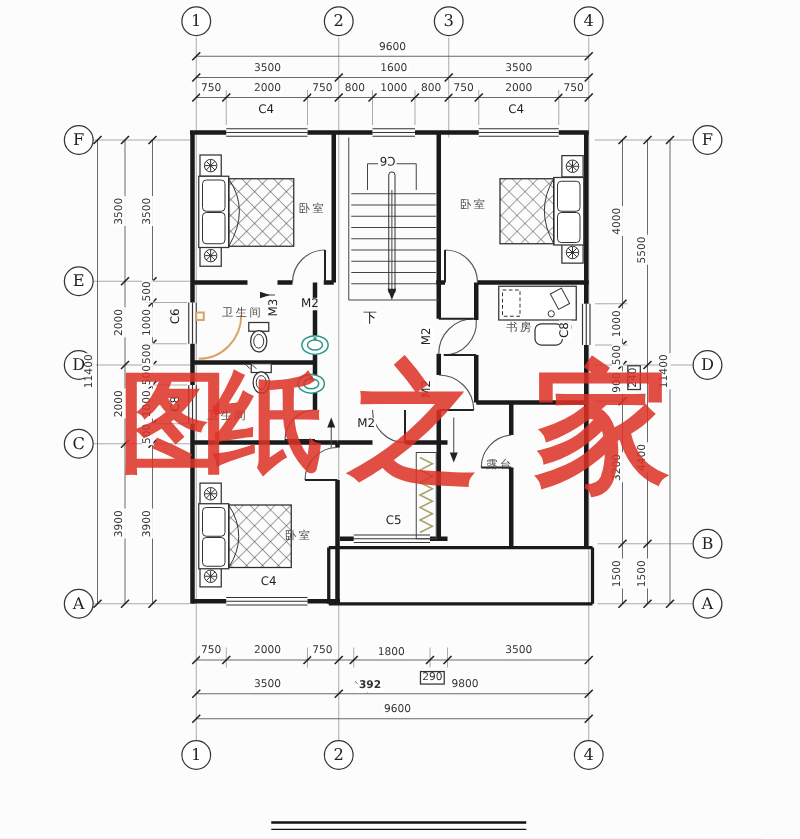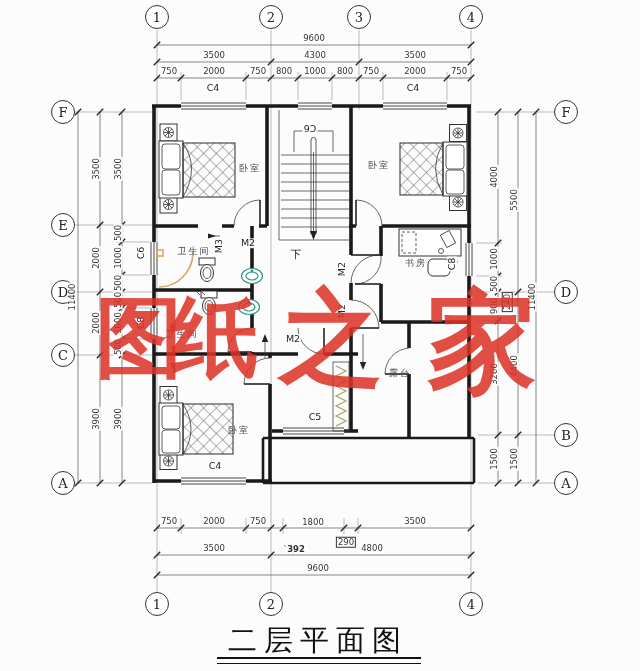--- a/index.html
+++ b/index.html
@@ -290,40 +290,40 @@
       <div class="lbl bubble" style="left: 63px; top: 225px; transform: translate(-50%, -50%);">E</div>
       <div class="lbl bubble" style="left: 63px; top: 292px; transform: translate(-50%, -50%);">D</div>
       <div class="lbl bubble" style="left: 63px; top: 355px; transform: translate(-50%, -50%);">C</div>
       <div class="lbl bubble" style="left: 63px; top: 483px; transform: translate(-50%, -50%);">A</div>
       <div class="lbl bubble" style="left: 566px; top: 112px; transform: translate(-50%, -50%);">F</div>
       <div class="lbl bubble" style="left: 566px; top: 292px; transform: translate(-50%, -50%);">D</div>
       <div class="lbl bubble" style="left: 566px; top: 435px; transform: translate(-50%, -50%);">B</div>
       <div class="lbl bubble" style="left: 566px; top: 483px; transform: translate(-50%, -50%);">A</div>
       <div class="lbl dimtxt" style="left: 314px; top: 38px; transform: translate(-50%, -50%);">9600</div>
       <div class="lbl dimtxt" style="left: 214px; top: 55px; transform: translate(-50%, -50%);">3500</div>
-      <div class="lbl dimtxt" style="left: 315px; top: 55px; transform: translate(-50%, -50%);">4300</div>
+      <div class="lbl dimtxt" style="left: 315px; top: 55px; transform: translate(-50%, -50%);">1600</div>
       <div class="lbl dimtxt" style="left: 415px; top: 55px; transform: translate(-50%, -50%);">3500</div>
       <div class="lbl dimtxt" style="left: 169px; top: 71px; transform: translate(-50%, -50%);">750</div>
       <div class="lbl dimtxt" style="left: 214px; top: 71px; transform: translate(-50%, -50%);">2000</div>
       <div class="lbl dimtxt" style="left: 258px; top: 71px; transform: translate(-50%, -50%);">750</div>
       <div class="lbl dimtxt" style="left: 284px; top: 71px; transform: translate(-50%, -50%);">800</div>
       <div class="lbl dimtxt" style="left: 315px; top: 71px; transform: translate(-50%, -50%);">1000</div>
       <div class="lbl dimtxt" style="left: 345px; top: 71px; transform: translate(-50%, -50%);">800</div>
       <div class="lbl dimtxt" style="left: 371px; top: 71px; transform: translate(-50%, -50%);">750</div>
       <div class="lbl dimtxt" style="left: 415px; top: 71px; transform: translate(-50%, -50%);">2000</div>
       <div class="lbl dimtxt" style="left: 459px; top: 71px; transform: translate(-50%, -50%);">750</div>
       <div class="lbl dimtxt" style="left: 169px; top: 521px; transform: translate(-50%, -50%);">750</div>
       <div class="lbl dimtxt" style="left: 214px; top: 521px; transform: translate(-50%, -50%);">2000</div>
       <div class="lbl dimtxt" style="left: 258px; top: 521px; transform: translate(-50%, -50%);">750</div>
       <div class="lbl dimtxt" style="left: 313px; top: 522px; transform: translate(-50%, -50%);">1800</div>
       <div class="lbl dimtxt" style="left: 415px; top: 521px; transform: translate(-50%, -50%);">3500</div>
       <div class="lbl dimtxt" style="left: 214px; top: 548px; transform: translate(-50%, -50%);">3500</div>
       <div class="lbl dimtxt" style="left: 296px; top: 549px; transform: translate(-50%, -50%); font-weight: bold;">392</div>
       <div class="lbl dimtxt boxed" style="left: 346px; top: 542px; transform: translate(-50%, -50%);">290</div>
-      <div class="lbl dimtxt" style="left: 372px; top: 548px; transform: translate(-50%, -50%);">4800</div>
+      <div class="lbl dimtxt" style="left: 372px; top: 548px; transform: translate(-50%, -50%);">9800</div>
       <div class="lbl dimtxt" style="left: 318px; top: 568px; transform: translate(-50%, -50%);">9600</div>
       <div class="lbl dimtxt" style="left: 72px; top: 297px; transform: translate(-50%, -50%) rotate(-90deg);">11400</div>
       <div class="lbl dimtxt" style="left: 96px; top: 169px; transform: translate(-50%, -50%) rotate(-90deg);">3500</div>
       <div class="lbl dimtxt" style="left: 96px; top: 258px; transform: translate(-50%, -50%) rotate(-90deg);">2000</div>
       <div class="lbl dimtxt" style="left: 96px; top: 323px; transform: translate(-50%, -50%) rotate(-90deg);">2000</div>
       <div class="lbl dimtxt" style="left: 96px; top: 419px; transform: translate(-50%, -50%) rotate(-90deg);">3900</div>
       <div class="lbl dimtxt" style="left: 118px; top: 169px; transform: translate(-50%, -50%) rotate(-90deg);">3500</div>
       <div class="lbl dimtxt" style="left: 118px; top: 233px; transform: translate(-50%, -50%) rotate(-90deg);">500</div>
       <div class="lbl dimtxt" style="left: 118px; top: 258px; transform: translate(-50%, -50%) rotate(-90deg);">1000</div>
       <div class="lbl dimtxt" style="left: 118px; top: 283px; transform: translate(-50%, -50%) rotate(-90deg);">500</div>
@@ -362,16 +362,15 @@
       <div class="lbl room" style="left: 416px; top: 263px; transform: translate(-50%, -50%);">书房</div>
       <div class="lbl room" style="left: 239px; top: 430px; transform: translate(-50%, -50%);">卧室</div>
       <div class="lbl room" style="left: 400px; top: 373px; transform: translate(-50%, -50%);">露台</div>
       <div class="lbl stair" style="left: 296px; top: 254px; transform: translate(-50%, -50%);">下</div>
       <div class="lbl wm" style="font-size: 88px; left: 139px; top: 338px; transform: translate(-50%, -50%);">图</div>
       <div class="lbl wm" style="font-size: 88px; left: 215px; top: 338px; transform: translate(-50%, -50%);">纸</div>
       <div class="lbl wm" style="font-size: 104px; left: 331px; top: 338px; transform: translate(-50%, -50%);">之</div>
       <div class="lbl wm" style="font-size: 110px; left: 482px; top: 342px; transform: translate(-50%, -50%);">家</div>
     </div>
 
-<div id="title-block">二层平面图</div>
 <div id="title-underline"></div>
 
 </div>
 
 </body></html>

